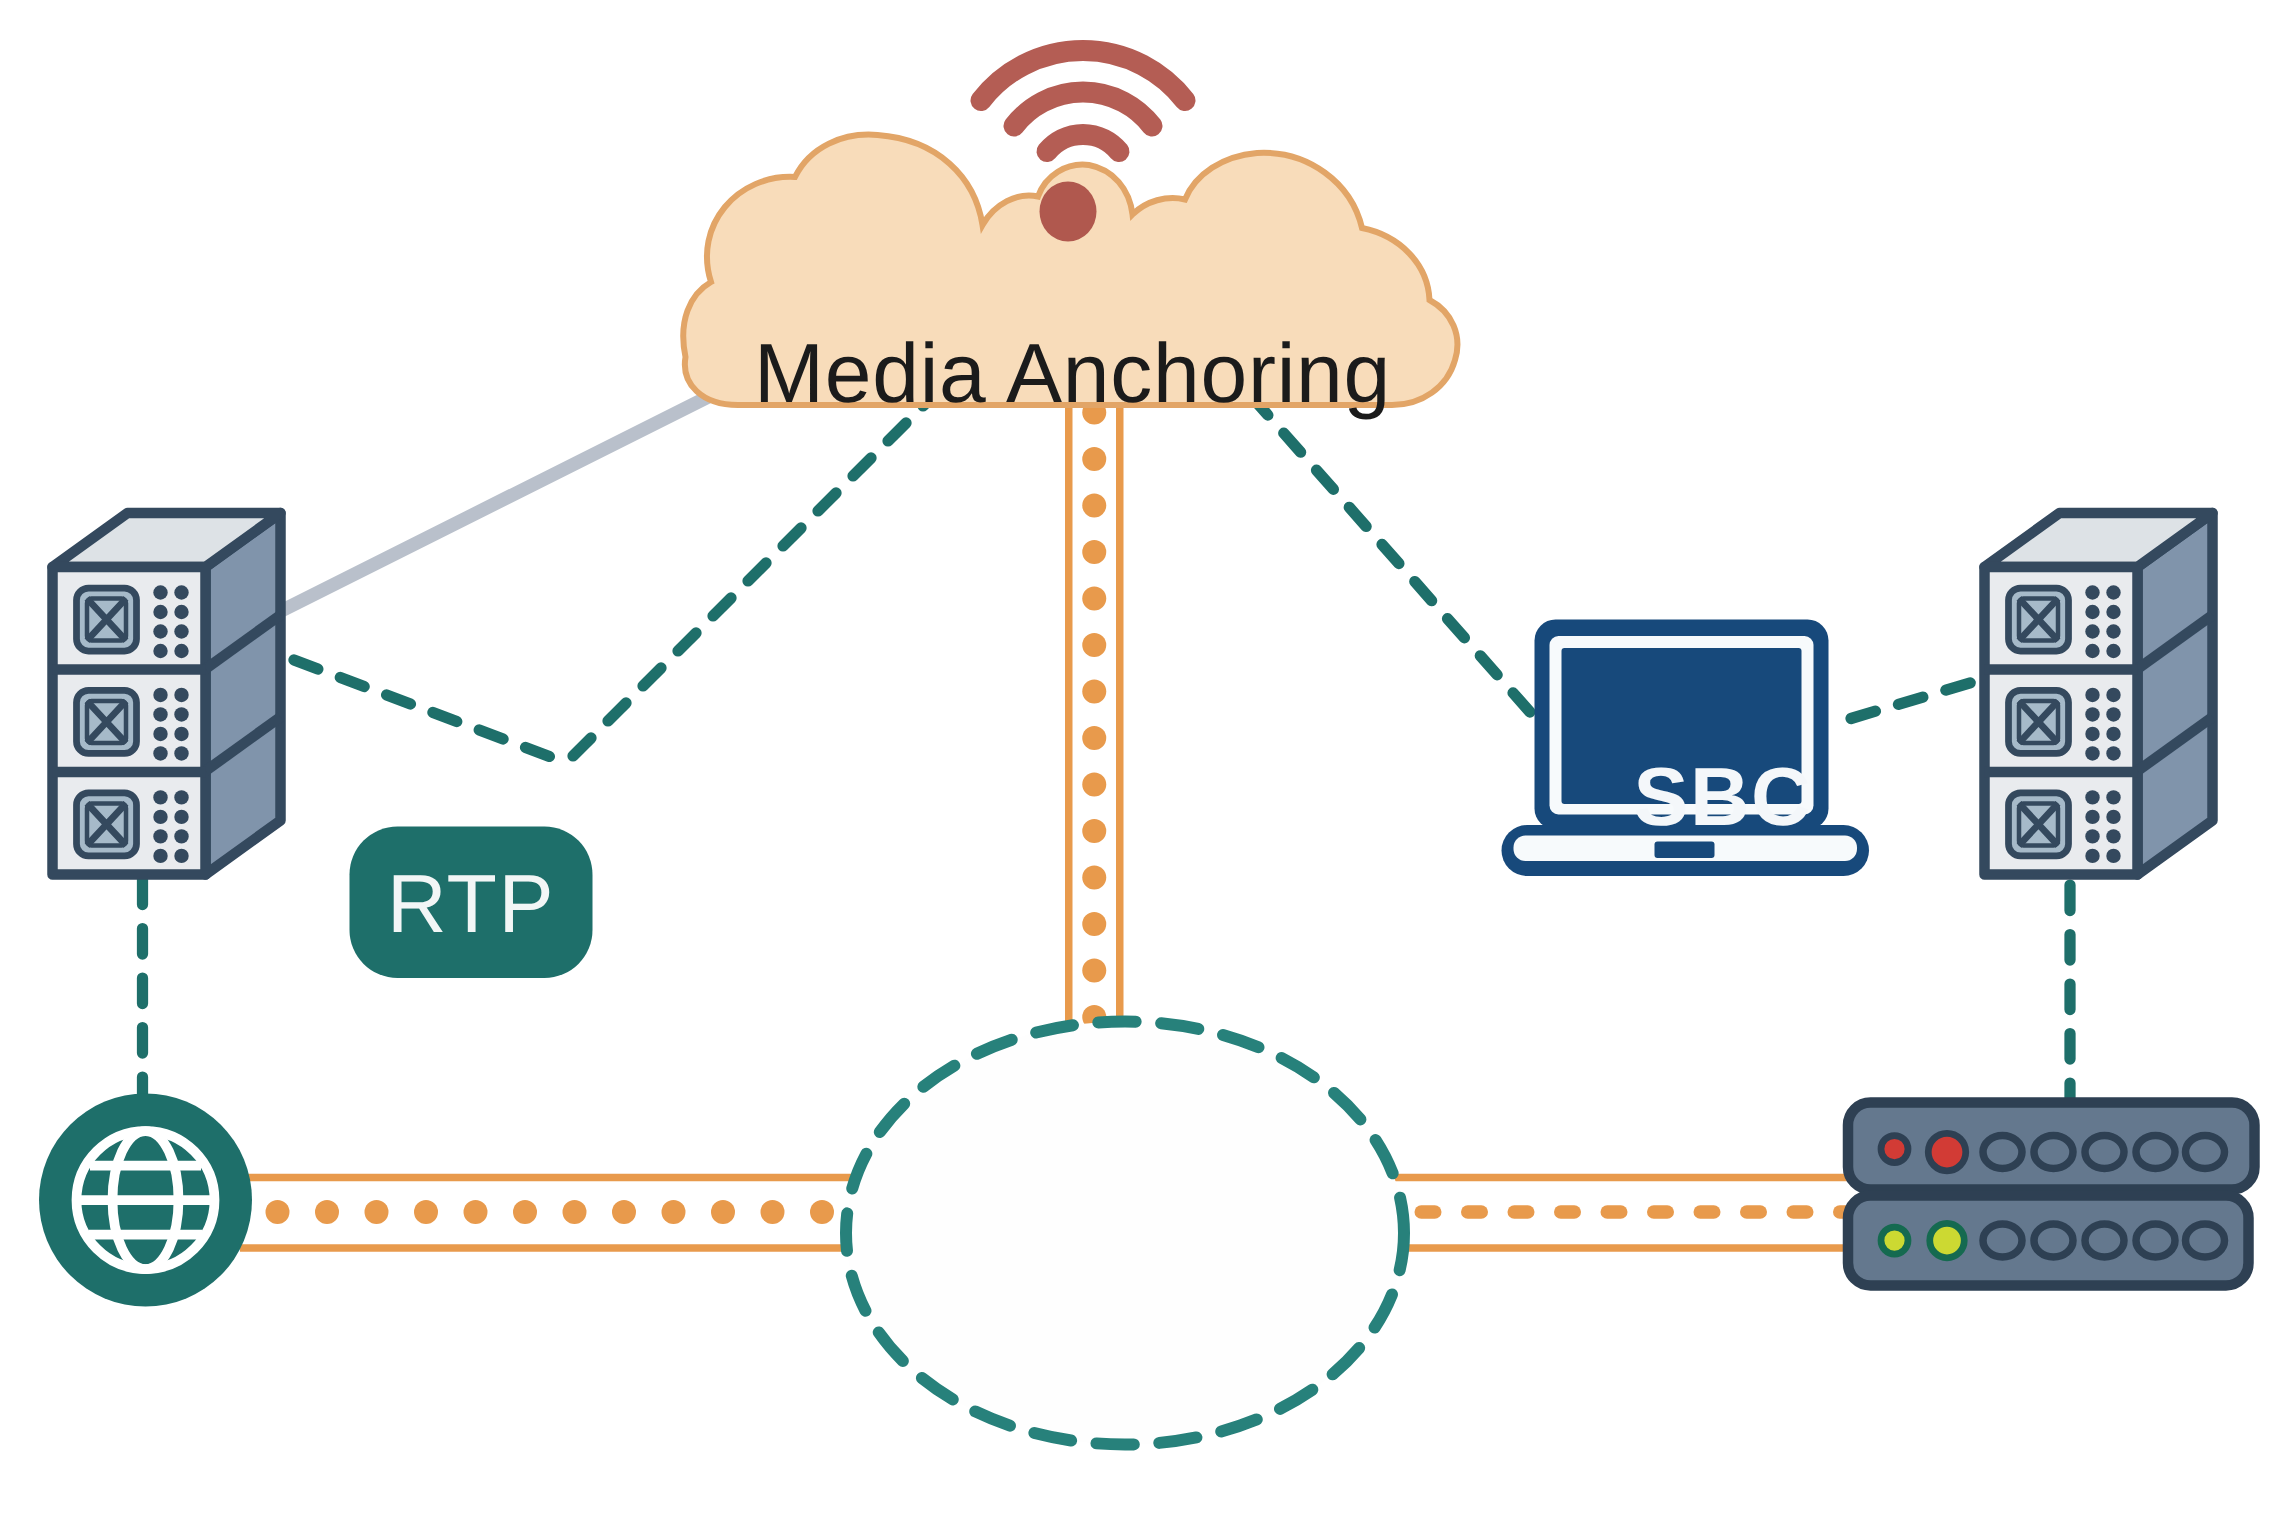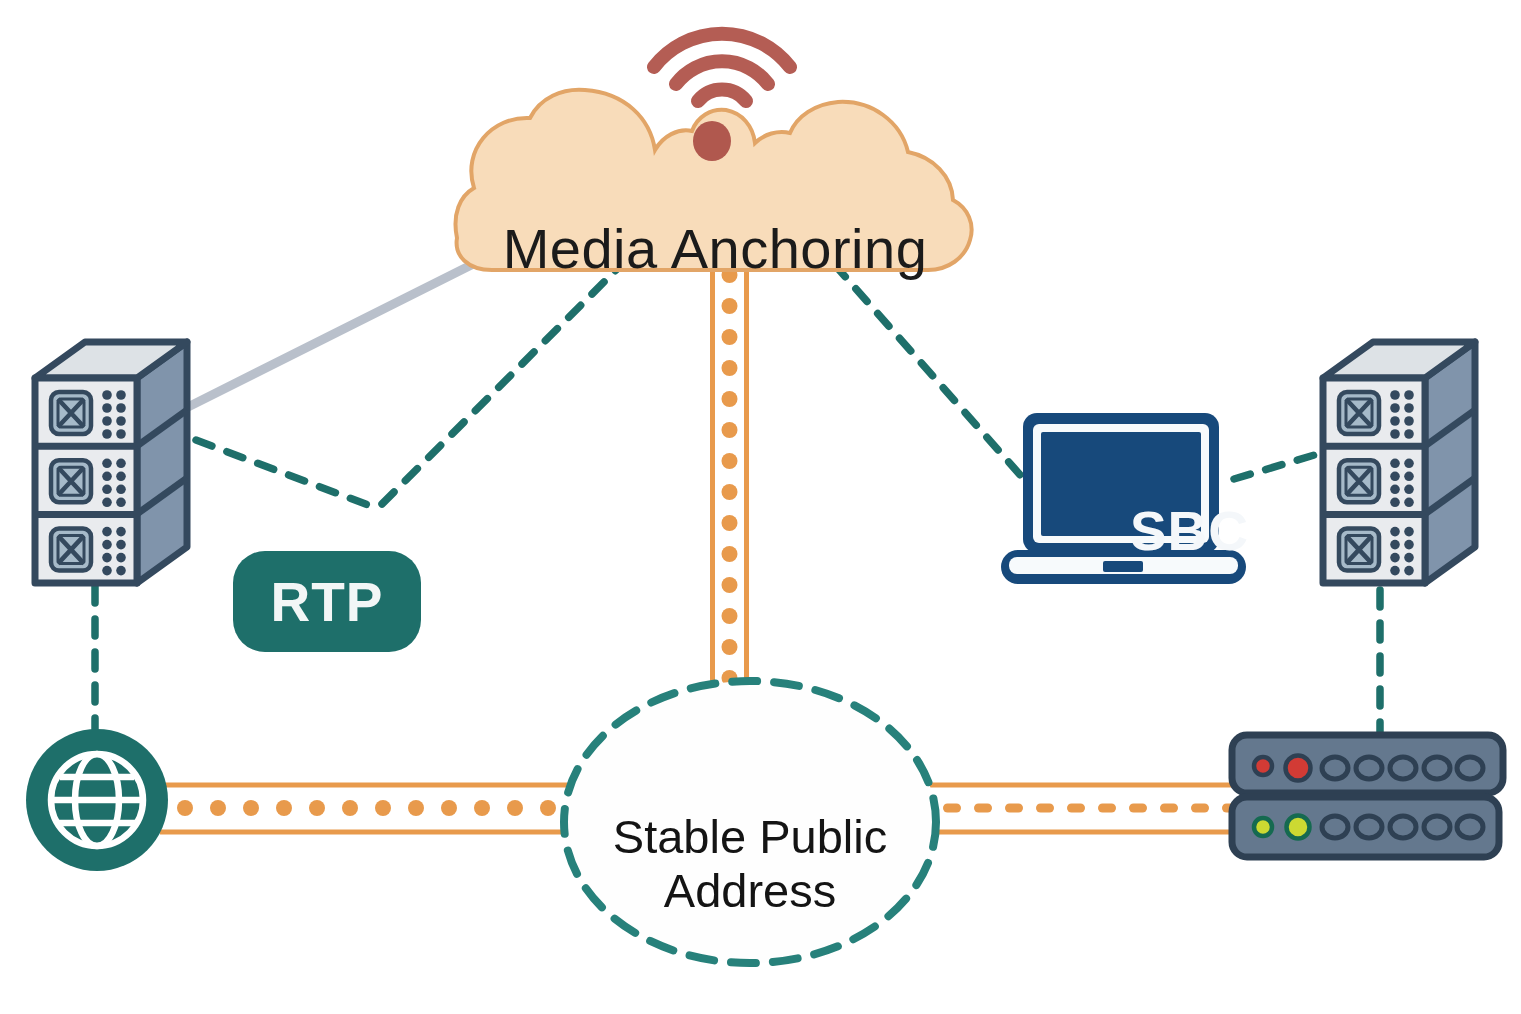--- a/index.html
+++ b/index.html
@@ -38,27 +38,27 @@
   .led-green   { fill:var(--green-led); stroke:var(--green-ring); stroke-width:4.5; }
   .addr-ellipse{ fill:#fefefe; stroke:var(--teal2); stroke-width:8; stroke-dasharray:25 17; stroke-linecap:round; }
 
   
   .overlay { position:absolute; z-index:2;margin-top:40px; }
   .cloud-title {
     left:455px; top:176px; width:520px; text-align:center;
     font-size:56px; color:var(--text); letter-spacing:.5px; white-space:nowrap;
   }
   .rtp-badge {
-    left:233px; top:511px; width:188px; height:101px;
+    left:233px; top:511px; width:162px; height:101px;
     background:var(--teal); border-radius:32px;
     display:flex; align-items:center; justify-content:center;
-    font-size:55px; font-weight:bold; color:#f2f6f6; letter-spacing:1px;
+    font-size:55px; font-weight:normal; color:#f2f6f6; letter-spacing:1px;
   }
   .sbc-label {
-    left:1041px; top:459px; width:160px; text-align:right;
+    left:1041px; top:459px; width:160px; text-align:left;
     font-size:55px; font-weight:bold; color:#f4f7fa; letter-spacing:1px;padding-left:48px;
   }
   .addr-label {
     left:598px; top:770px; width:304px; text-align:center;
     font-size:47px; line-height:54px; color:#141414;
   }
 </style>
 </head>
 <body>
 
@@ -240,14 +240,13 @@
   </svg>
 
   <div class="overlay cloud-title">Media Anchoring</div>
 
   <div class="overlay rtp-badge">
     <span>RTP</span>
   </div>
 
   <div class="overlay sbc-label">SBC</div>
 
-  <div class="overlay addr-label">Stable Public Address</div>
 </div>
 
 </body></html>

